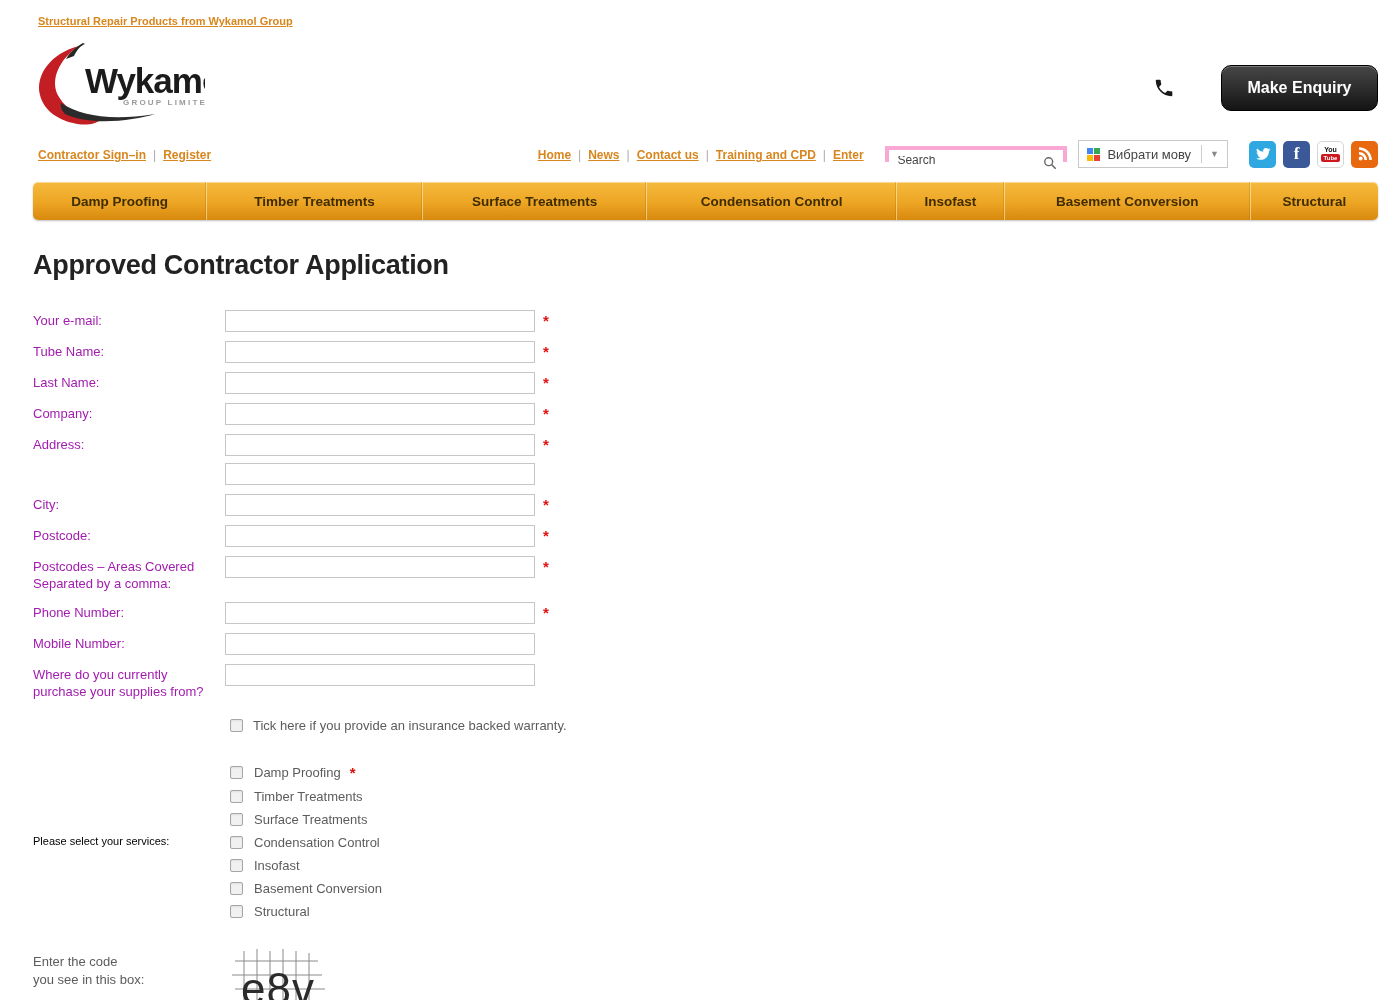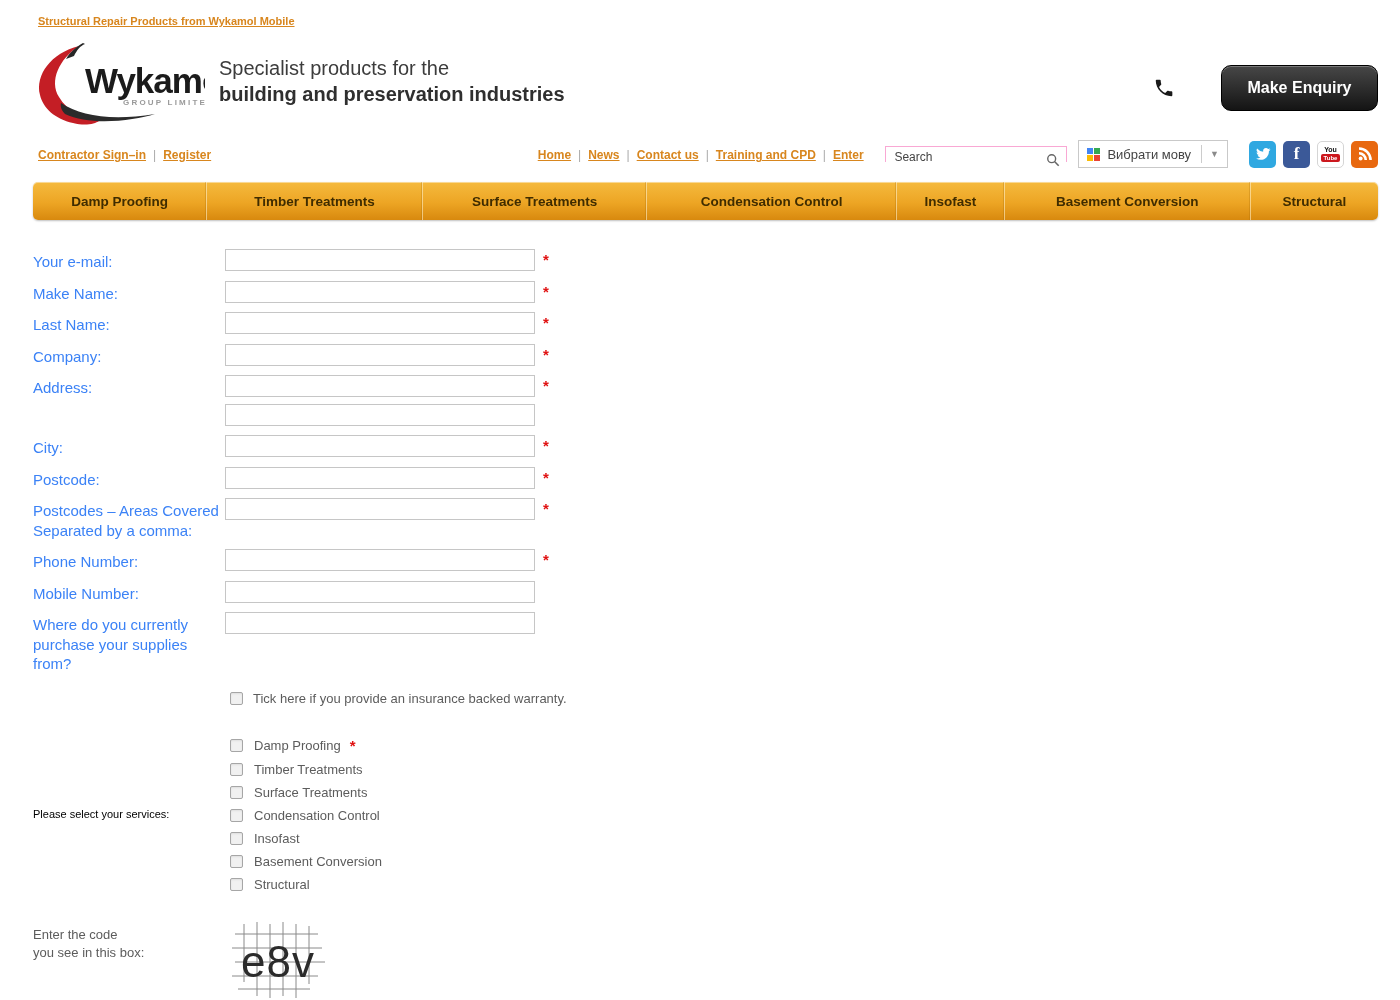--- a/index.html
+++ b/index.html
@@ -27,21 +27,21 @@
     background:linear-gradient(#474747, #141414);
     box-shadow:inset 0 1px 0 rgba(255,255,255,0.28);
     color:#fff; font-size:16px; font-weight:bold; font-family:"Liberation Sans",sans-serif; cursor:pointer;
   }
 
   
   .utility { display:flex; align-items:center; margin-top:13px; padding-left:5px; }
   .ulink { color:#D8861E; font-size:12px; font-weight:bold; text-decoration:underline; }
   .sep { color:#AAA; font-size:12px; margin:0 7px; }
   .sp1 { flex:18; } .sp2 { flex:1.2; }
-  .search-box { position:relative; width:182px; height:16px; border:1px solid #f9a8d4; background:#fff; }
+  .search-box { position:relative; width:182px; height:16px; border:4px solid #f9a8d4; background:#fff; }
   .search-box input { width:100%; height:100%; border:0; outline:none; padding:0 26px 0 8px;
     font-size:12px; color:#333; font-family:"Liberation Sans",sans-serif; }
   .search-box input::placeholder { color:#444; opacity:1; }
   .search-box .mag { position:absolute; right:6px; top:6px; width:14px; height:14px; }
   .lang-box { margin-left:11px; display:flex; align-items:center; height:28px; border:1px solid #C9C9C9;
     background:#fff; padding:7px 8px; cursor:pointer; }
   .gicon { display:grid; grid-template-columns:6px 6px; grid-template-rows:6px 6px; gap:1px; margin-right:7px; }
   .gicon span { display:block; }
   .lang-label { font-size:13px; color:#444; }
   .lang-div { width:1px; height:18px; background:#CCC; margin:0 8px 0 10px; }
@@ -64,21 +64,21 @@
   .nav-item { display:flex; align-items:center; justify-content:center; font-size:13.5px; font-weight:bold;
     color:#3F2C00; cursor:pointer; white-space:nowrap; padding:0 10px; }
   .nav-item + .nav-item { border-left:1px solid rgba(255,244,214,0.55); box-shadow:-1px 0 0 rgba(160,100,0,0.25); }
 
   
   .page-title { margin-top:30px; font-size:27px; font-weight:bold; color:#222; letter-spacing:-0.3px; }
 
   
   .form { margin-top:29px; }
   .frow { display:flex; align-items:flex-start; margin-bottom:9px; }
-  .flabel { width:192px; flex:0 0 192px; font-size:15px; color:#3b82f6; line-height:1.3; padding-top:3px; }
+  .flabel { width:192px; flex:0 0 192px; font-size:13px; color:#a21caf; line-height:1.3; padding-top:3px; }
   .finputs { display:flex; flex-direction:column; }
   .finput { width:310px; height:22px; border:1px solid #C6C6C6; background:#fff; outline:none;
     font-size:13px; padding:0 5px; font-family:"Liberation Sans",sans-serif; }
   .finput + .finput { margin-top:7px; }
   .req { color:#E01111; font-weight:bold; font-size:15px; margin-left:8px; padding-top:2px; }
 
   .cb { appearance:none; -webkit-appearance:none; width:13px; height:13px; border:1px solid #A6A6A6;
     background:#F1F1F1; border-radius:2px; box-shadow:inset 0 1px 2px rgba(0,0,0,0.08); cursor:pointer; flex:0 0 13px; }
   .warranty-row { display:flex; align-items:center; margin:17px 0 0 197px; }
   .warranty-row label { font-size:13px; color:#5C5C5C; margin-left:10px; }
@@ -93,35 +93,31 @@
   .captcha-row { display:flex; align-items:flex-start; margin-top:30px; }
   .captcha-label { width:192px; flex:0 0 192px; font-size:13px; color:#5C5C5C; line-height:1.4; padding-top:4px; }
   .captcha-box { width:96px; height:78px; position:relative; margin-left:5px; }
 </style>
 </head>
 <body>
 
 <div class="container">
 
   <div class="breadcrumb">
-    <a href="#">Structural Repair Products from Wykamol Mobile</a>
+    <a href="#">Structural Repair Products from Wykamol Group</a>
   </div>
 
   <div class="header">
     <svg class="logo-svg" viewBox="0 0 172 84">
       <path d="M46 3 C 18 10, 2 32, 7 52 C 10 65, 22 76, 40 80 C 52 83, 62 81, 66 78 C 50 75, 34 68, 26 54 C 16 38, 26 16, 46 3 Z" fill="#C41E25"></path>
       <path d="M50 0 C 43 4, 37 9, 33 16 L 41 13 C 44 7, 47 3, 52 1 Z" fill="#262626"></path>
       <path d="M28 60 C 48 73, 78 78, 122 71 C 100 78, 56 83, 32 71 C 29 68, 27 64, 28 60 Z" fill="#2B2B2B"></path>
       <text x="52" y="50" font-size="35" font-weight="bold" fill="#1B1B1B" letter-spacing="-1" font-family="Liberation Sans, sans-serif">Wykamol</text>
       <text x="90" y="62" font-size="8" font-weight="bold" fill="#9A9A9A" letter-spacing="2.2" font-family="Liberation Sans, sans-serif">GROUP LIMITED</text>
     </svg>
-    <div class="tagline">
-      <div class="t1">Specialist products for the</div>
-      <div class="t2">building and preservation industries</div>
-    </div>
     <div class="header-right">
       <div class="phone">
         <svg viewBox="0 0 24 24">
           <path d="M6.6 10.8c1.5 2.9 3.8 5.2 6.7 6.7l2.2-2.3c.3-.3.7-.4 1-.2 1.1.4 2.4.6 3.6.6.6 0 1 .4 1 1V20c0 .6-.4 1-1 1C10.8 21 3 13.2 3 3.9c0-.6.4-1 1-1h3.4c.6 0 1 .4 1 1 0 1.3.2 2.5.6 3.6.1.3 0 .7-.2 1l-2.2 2.3z" fill="#1A1A1A"></path>
         </svg>
       </div>
       <button class="enquiry-btn">Make Enquiry</button>
     </div>
   </div>
 
@@ -172,32 +168,33 @@
   <div class="navbar" id="main-nav">
       <div class="nav-item" style="flex-grow: 13;">Damp Proofing</div>
       <div class="nav-item" style="flex-grow: 17;">Timber Treatments</div>
       <div class="nav-item" style="flex-grow: 18;">Surface Treatments</div>
       <div class="nav-item" style="flex-grow: 20;">Condensation Control</div>
       <div class="nav-item" style="flex-grow: 8;">Insofast</div>
       <div class="nav-item" style="flex-grow: 19;">Basement Conversion</div>
       <div class="nav-item" style="flex-grow: 10;">Structural</div>
     </div>
 
+  <h1 class="page-title">Approved Contractor Application</h1>
 
   <div class="form">
     <div id="form-rows">
         <div class="frow">
           <label class="flabel">Your e-mail:</label>
           <div class="finputs">
             <input type="text" class="finput" style="">
           </div>
           <span class="req">*</span>
         </div>
         <div class="frow">
-          <label class="flabel">Make Name:</label>
+          <label class="flabel">Tube Name:</label>
           <div class="finputs">
             <input type="text" class="finput" style="">
           </div>
           <span class="req">*</span>
         </div>
         <div class="frow">
           <label class="flabel">Last Name:</label>
           <div class="finputs">
             <input type="text" class="finput" style="">
           </div>

